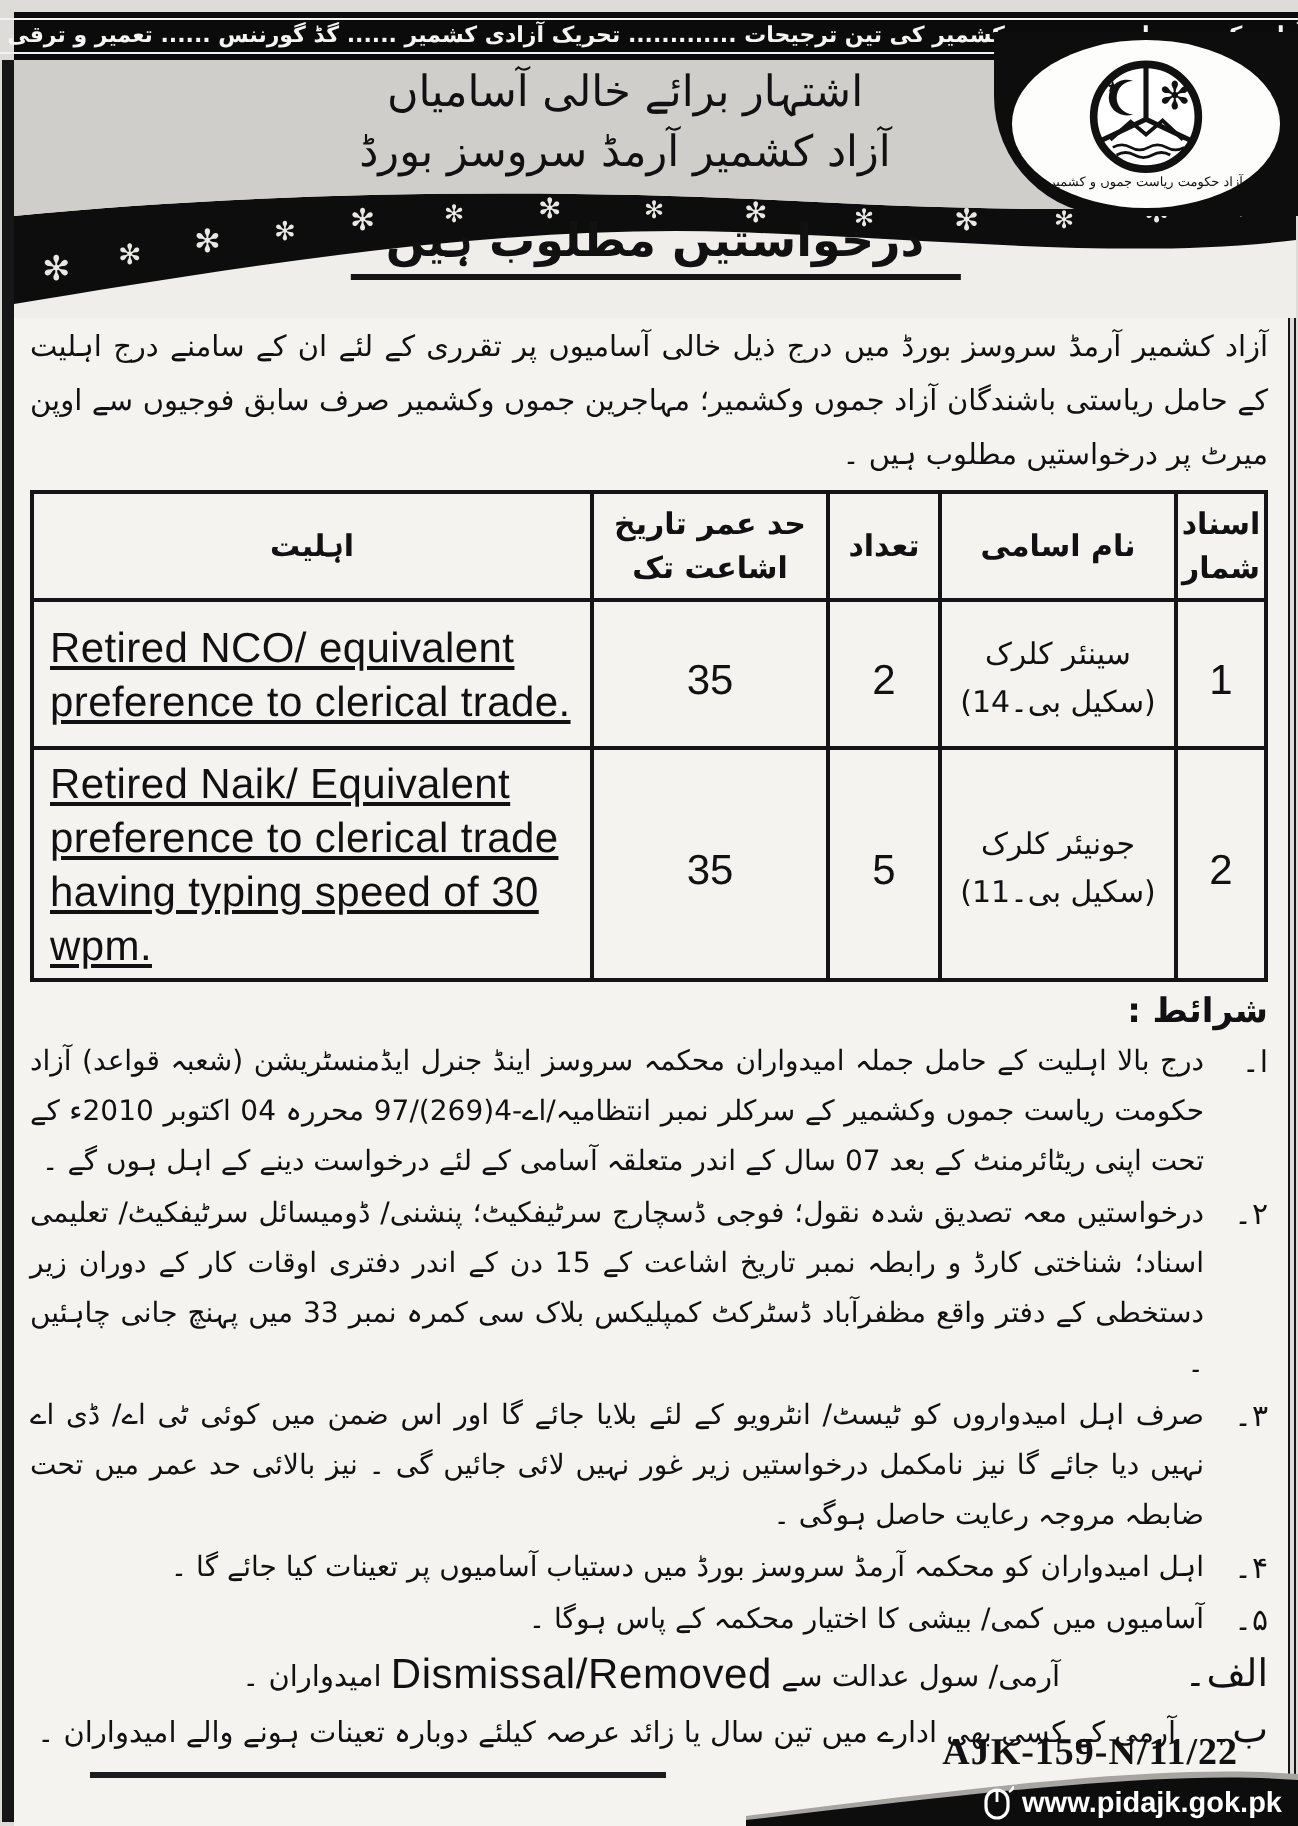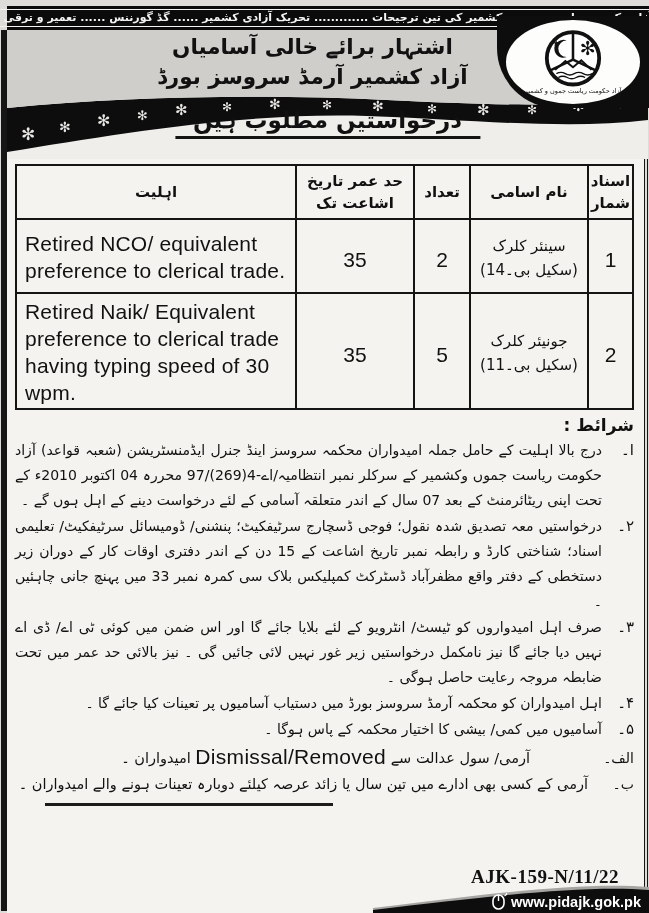--- a/index.html
+++ b/index.html
@@ -23,21 +23,21 @@
     background:#0b0b0b; display:flex; align-items:center; justify-content:center;
   }
   .motto-capsule {
     border:1.3px solid #f2f2f2; border-radius:12px;
     color:#f5f5f3; font-size:11px; font-weight:bold;
     padding:1px 16px 2px 16px; direction:rtl; white-space:nowrap;
   }
   
   .header { position:absolute; top:30px; left:7px; right:1px; height:64px; background:#cfcecb; }
   .titles { position:absolute; left:110px; right:140px; top:2px; text-align:center; direction:rtl; }
-  .title-line { font-weight:bold; font-size:21.5px; line-height:30px; letter-spacing:-0.5px; }
+  .title-line { font-weight:normal; font-size:21.5px; line-height:30px; letter-spacing:-0.5px; }
   .logo-block {
     position:absolute; top:16px; right:0; width:152px; height:92px;
     background:#0d0d0d; border-radius:0 0 0 60px; z-index:3;
     display:flex; align-items:center; justify-content:center;
   }
   .logo-glow {
     width:134px; height:84px; background:#fdfdfc; border-radius:50%;
     display:flex; flex-direction:column; align-items:center; justify-content:center;
   }
   .logo-caption { font-size:6.5px; direction:rtl; margin-top:-2px; white-space:nowrap; }
@@ -57,30 +57,30 @@
   .intro { font-size:14.5px; line-height:27px; text-align:justify; }
   
   table.vacancy { width:100%; border-collapse:collapse; table-layout:fixed; margin-top:3px; direction:rtl; }
   table.vacancy td, table.vacancy th { border:2px solid #141414; vertical-align:middle; }
   th.h { font-size:15px; font-weight:bold; text-align:center; line-height:22px; }
   td.serial, td.count, td.age { text-align:center; font-family:"Liberation Sans",sans-serif; font-size:21px; vertical-align:top; padding-top:8px;margin-top:20px; }
   td.post { text-align:center; font-size:15px; line-height:24px; vertical-align:top; padding-top:4px; }
   td.elig {
     direction:ltr; text-align:left; vertical-align:top;
     font-family:"Liberation Sans",sans-serif; font-size:21px; line-height:27px;
-    padding:4px 8px 2px 8px; letter-spacing:0.2px;
+    padding:4px 8px 2px 8px; letter-spacing:0.2px;text-decoration:underline;
   }
   
   .sec-heading { font-size:17px; font-weight:bold; margin-top:4px; line-height:23px; }
   .cond-item { display:flex; margin-top:1px; }
   .cond-marker { width:32px; flex:0 0 32px; font-size:15px; line-height:25px; }
   .cond-text { flex:1; font-size:14px; line-height:25px; text-align:justify; }
   .inel-heading { font-size:16px; font-weight:bold; margin-top:3px; line-height:22px; }
   .inel-item { display:flex; align-items:baseline; margin-top:1px; }
-  .inel-marker { width:46px; flex:0 0 46px; font-size:14px; }
+  .inel-marker { width:46px; flex:0 0 46px; font-size:19px; }
   .inel-text { font-size:14.5px; line-height:25px; }
   .indent-a { margin-right:58px; }
   .english-inline {
     font-family:"Liberation Sans",sans-serif; font-size:21px; letter-spacing:0.3px;
     direction:ltr; unicode-bidi:embed; display:inline-block; transform:translateY(1px);
   }
   
   .sig-divider { border-top:3px solid #1c1c1c; width:288px; margin:6px auto 3px 30px; margin-right:auto; }
   
   .ref-number {
@@ -154,20 +154,21 @@
         <text x="520" y="20" font-size="12">✻</text>
         <text x="565" y="17" font-size="15">✻</text>
         <text x="608" y="14" font-size="13">✻</text>
       </g>
     </svg>
     <div class="banner-title">درخواستیں مطلوب ہیں</div>
   </div>
 
   <div class="bodyflow">
 
+    <p class="intro">آزاد کشمیر آرمڈ سروسز بورڈ میں درج ذیل خالی آسامیوں پر تقرری کے لئے ان کے سامنے درج اہلیت کے حامل ریاستی باشندگان آزاد جموں وکشمیر؛ مہاجرین جموں وکشمیر صرف سابق فوجیوں سے اوپن میرٹ پر درخواستیں مطلوب ہیں ۔</p>
 
     <table class="vacancy">
       <colgroup>
           <col style="width:45px">
           <col style="width:118px">
           <col style="width:56px">
           <col style="width:118px">
           <col>
         </colgroup>
       <tbody>

